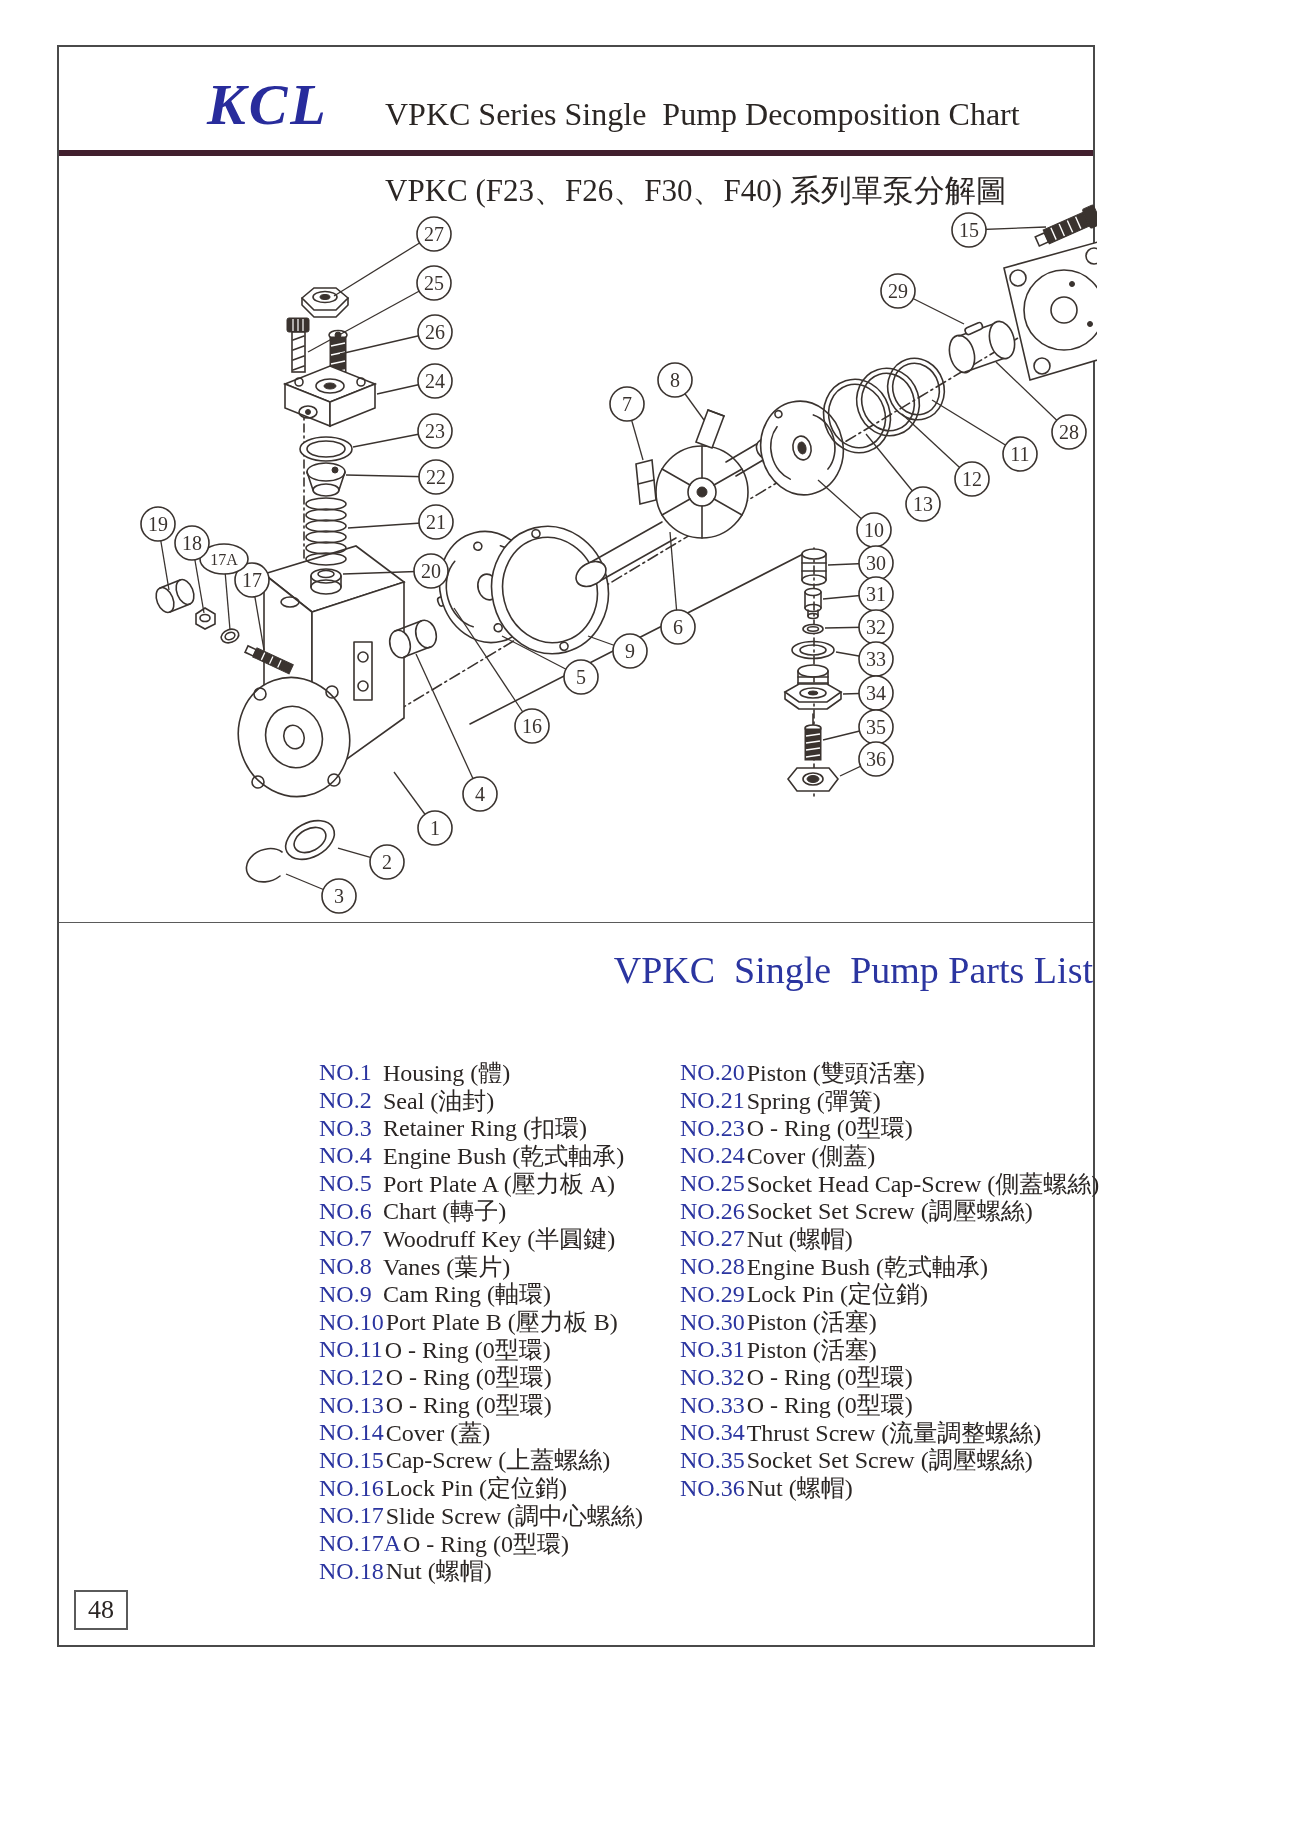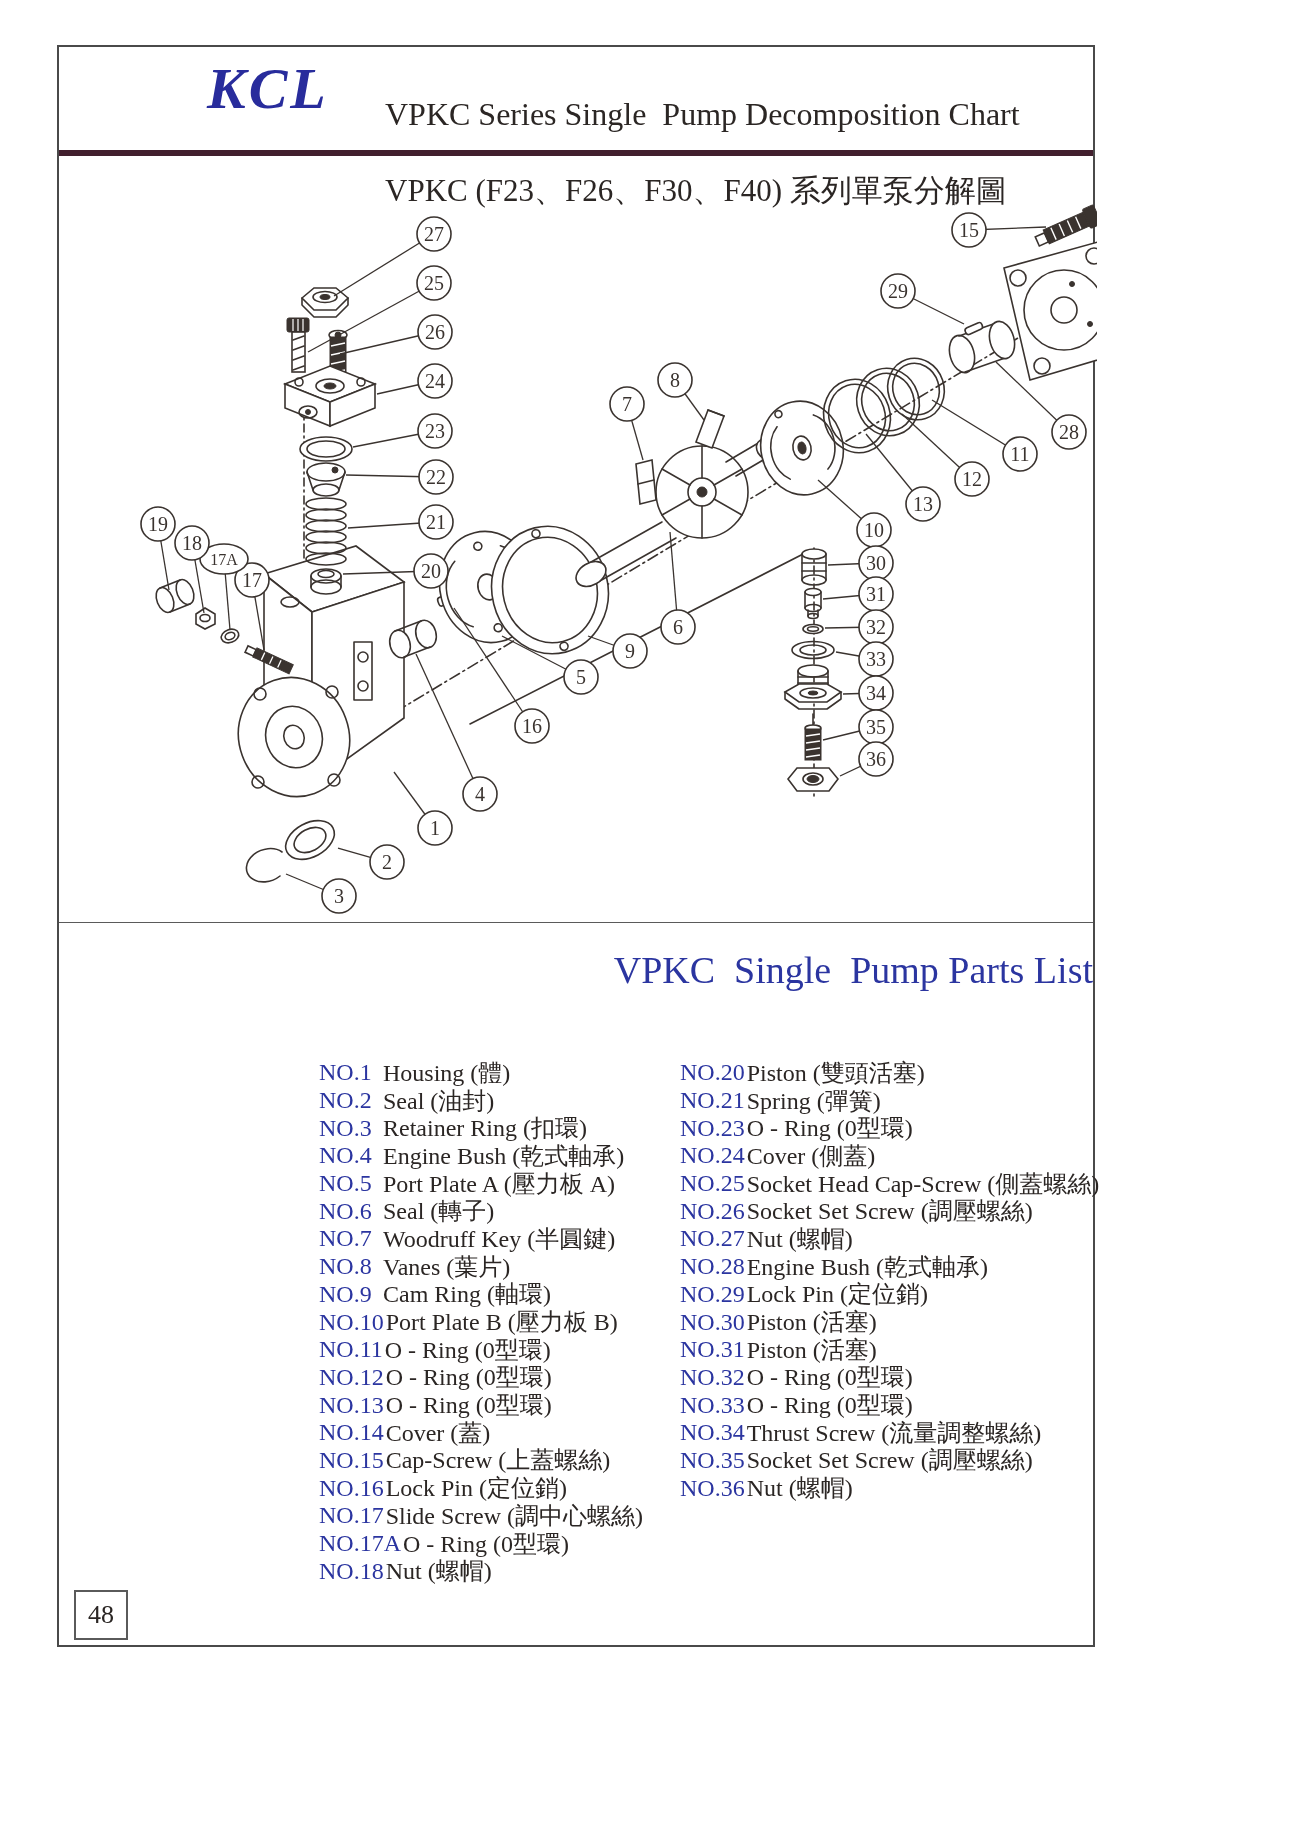--- a/index.html
+++ b/index.html
@@ -2,21 +2,21 @@
 <html style="--logo_blue: #282c9c; --list_blue: #2b35a0; --ink: #2b2624; --line: #3a332f; --header_rule: #421f2e; --border_gray: #4a4a4a;"><head>
 <meta charset="utf-8">
 <style>
   html,body{margin:0;padding:0;background:#fff;}
   .page{position:relative;width:1300px;height:1840px;background:#fff;overflow:hidden;
         font-family:"Liberation Serif","DejaVu Serif",serif;color:var(--ink);}
   .content-box{position:absolute;left:57px;top:45px;width:1038px;height:1602px;
         border:2px solid var(--border_gray);box-sizing:border-box;}
   
   .hdr{position:absolute;left:0;top:0;width:100%;height:104px;}
-  .logo{position:absolute;left:148px;top:8px;font-size:58px;font-weight:bold;font-style:italic;
+  .logo{position:absolute;left:148px;top:24px;font-size:58px;font-weight:bold;font-style:italic;
         letter-spacing:3px;color:var(--logo_blue);}
   .titles{position:absolute;left:326px;top:10px;white-space:pre;line-height:1.2;}
   .title-en{font-size:32px;color:var(--ink);text-align:center;}
   .title-zh{font-size:31px;color:var(--ink);}
   .hdr-rule{position:absolute;left:0;top:103px;width:100%;height:6px;background:var(--header_rule);}
   
   .diagram{position:absolute;left:0;top:110px;width:1038px;height:765px;}
   .diagram svg{display:block;width:100%;height:100%;}
   .divider2{position:absolute;left:0;top:875px;width:100%;height:1px;background:#5a5a5a;}
   
@@ -24,21 +24,21 @@
         font-size:38px;font-weight:normal;color:var(--list_blue);}
   .pl-title-zh{position:absolute;left:0;top:942px;width:100%;text-align:center;white-space:pre;
         font-size:28px;color:var(--ink);}
   .pl-col{position:absolute;top:1012px;}
   .pl-col-left{left:260px;}
   .pl-col-right{left:621px;}
   .pl-row{display:flex;height:27.7px;align-items:center;white-space:nowrap;font-size:24px;}
   .pl-no{min-width:62px;color:var(--list_blue);margin-right:2px;}
   .pl-name{color:var(--ink);}
   
-  .pagenum{position:absolute;left:15px;top:1543px;width:54px;height:50px;border:2px solid #5a5a5a;
+  .pagenum{position:absolute;left:15px;top:1543px;width:54px;height:40px;border:2px solid #5a5a5a;
         box-sizing:border-box;display:flex;align-items:center;justify-content:center;
         font-size:26px;color:var(--ink);}
   
   .ln{stroke:var(--line);stroke-width:1.6;fill:none;stroke-linejoin:round;stroke-linecap:round;}
   .fillln{fill:var(--line);stroke:var(--line);stroke-width:1;}
   .wht{fill:#fff;stroke:var(--line);stroke-width:1.6;}
 </style>
 </head>
 <body>
 
@@ -563,21 +563,21 @@
         <div class="pl-row">
           <span class="pl-no">NO.4</span>
           <span class="pl-name">Engine Bush (乾式軸承)</span>
         </div>
         <div class="pl-row">
           <span class="pl-no">NO.5</span>
           <span class="pl-name">Port Plate A (壓力板 A)</span>
         </div>
         <div class="pl-row">
           <span class="pl-no">NO.6</span>
-          <span class="pl-name">Seal (轉子)</span>
+          <span class="pl-name">Chart (轉子)</span>
         </div>
         <div class="pl-row">
           <span class="pl-no">NO.7</span>
           <span class="pl-name">Woodruff Key (半圓鍵)</span>
         </div>
         <div class="pl-row">
           <span class="pl-no">NO.8</span>
           <span class="pl-name">Vanes (葉片)</span>
         </div>
         <div class="pl-row">

